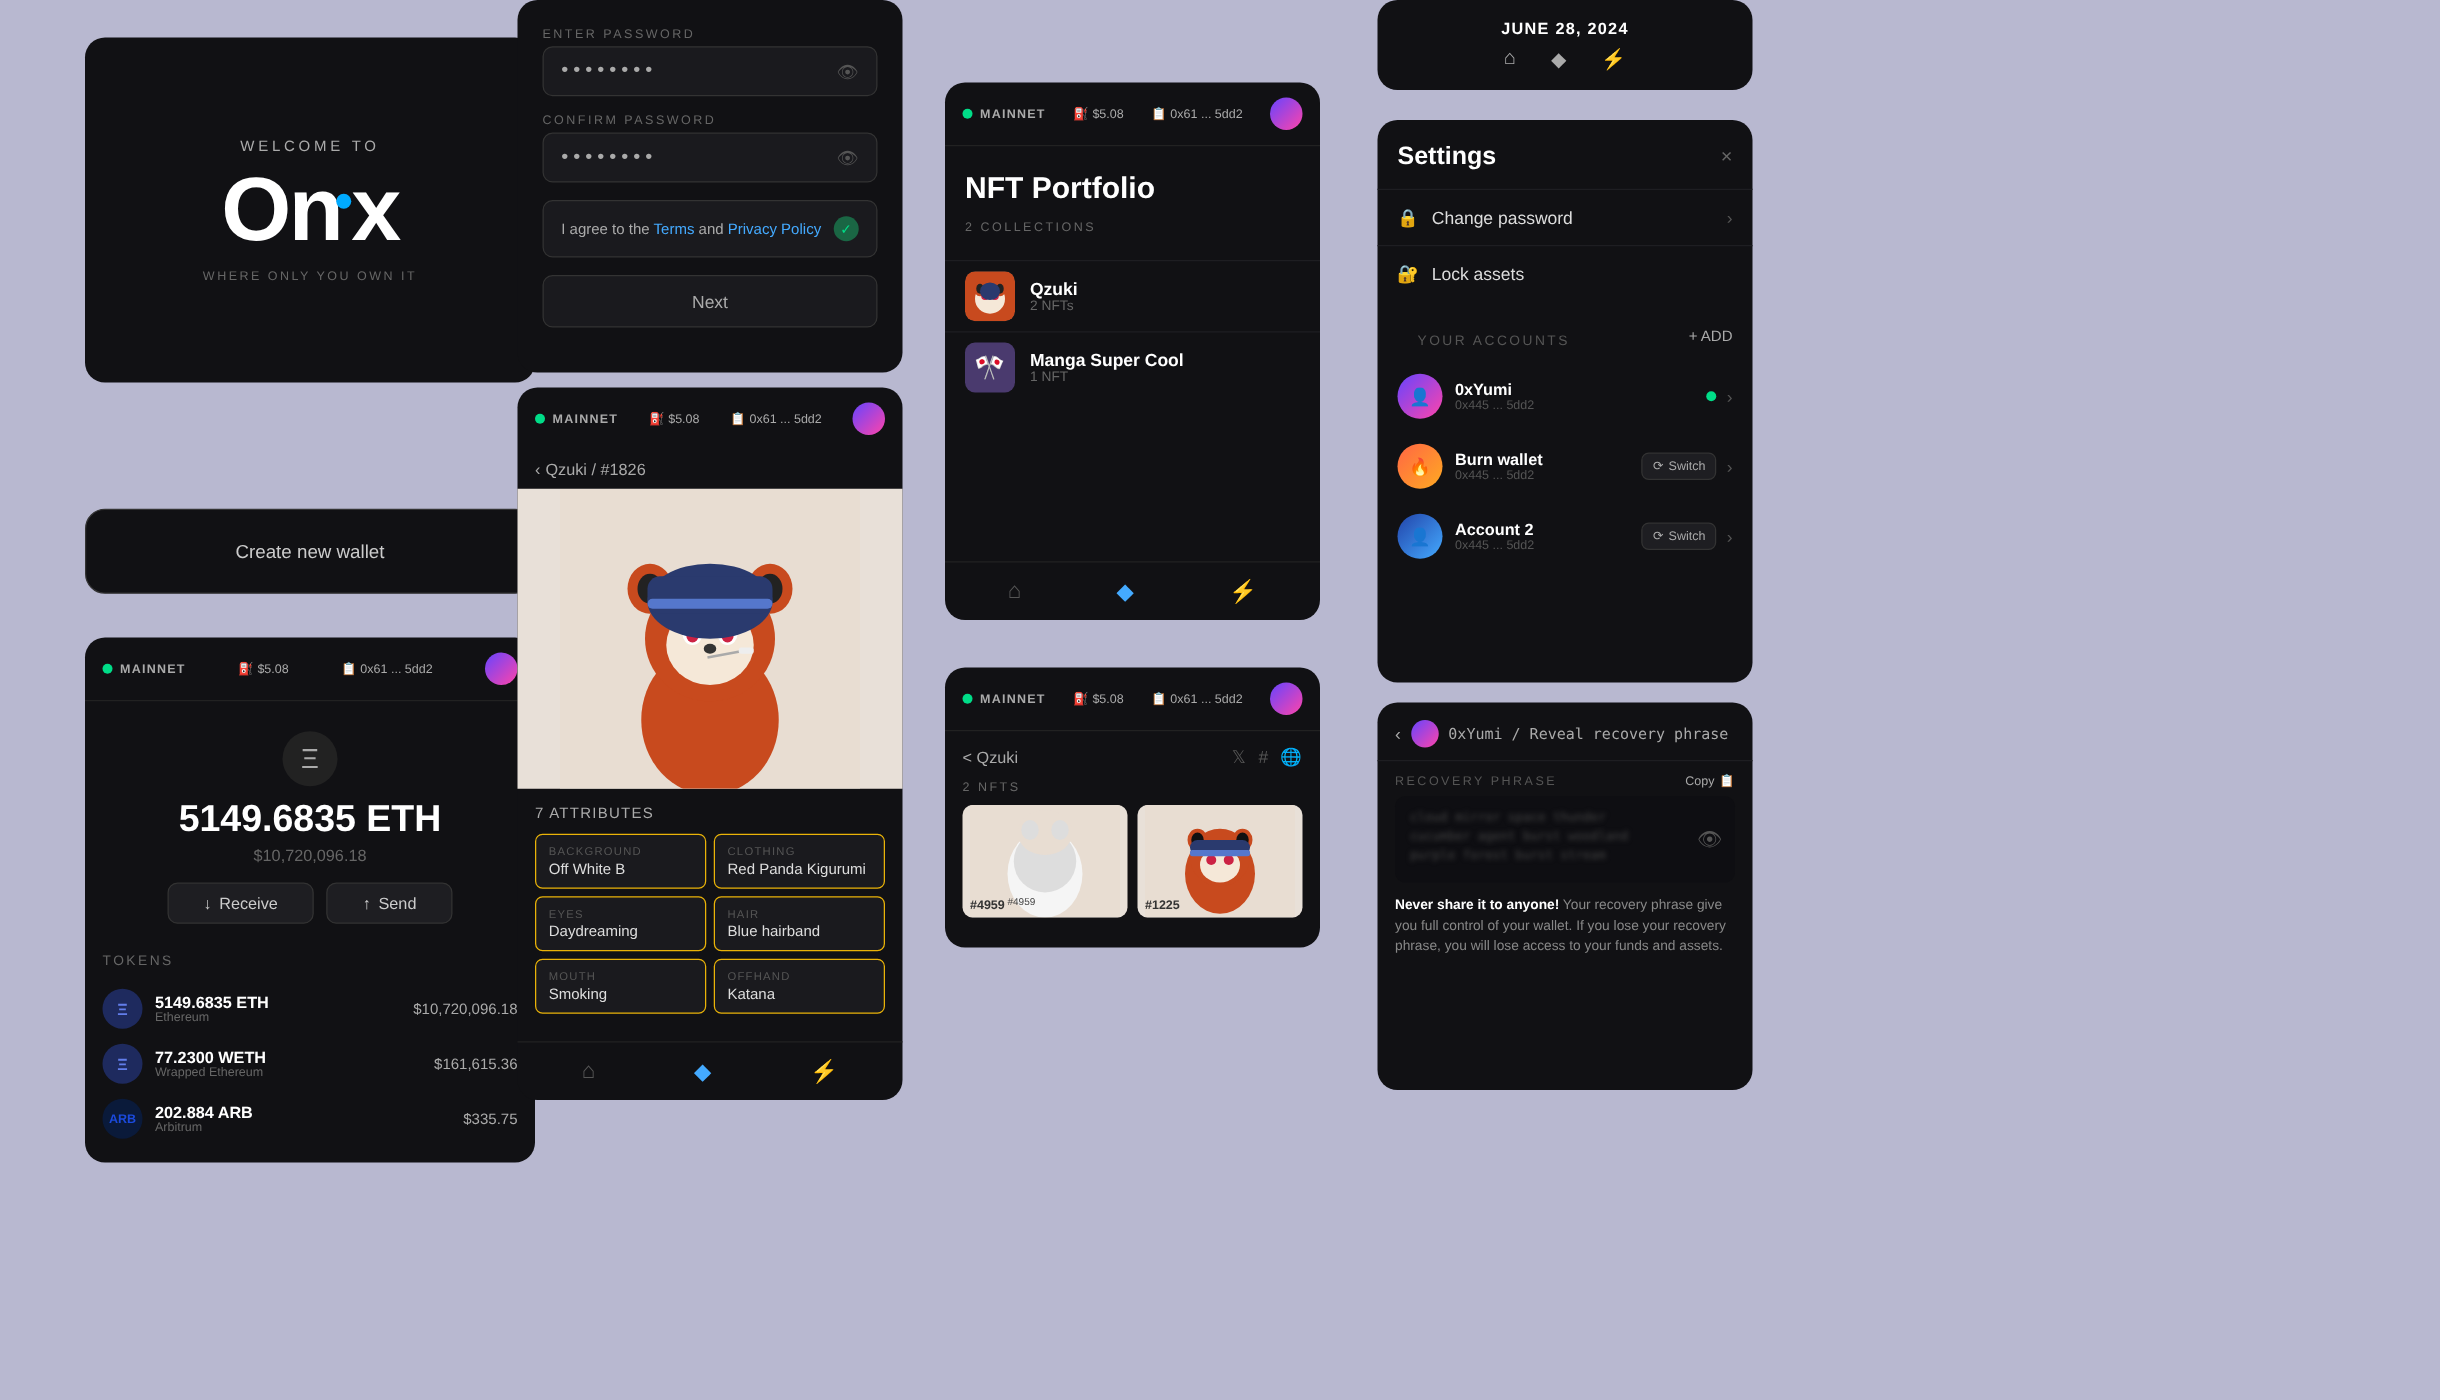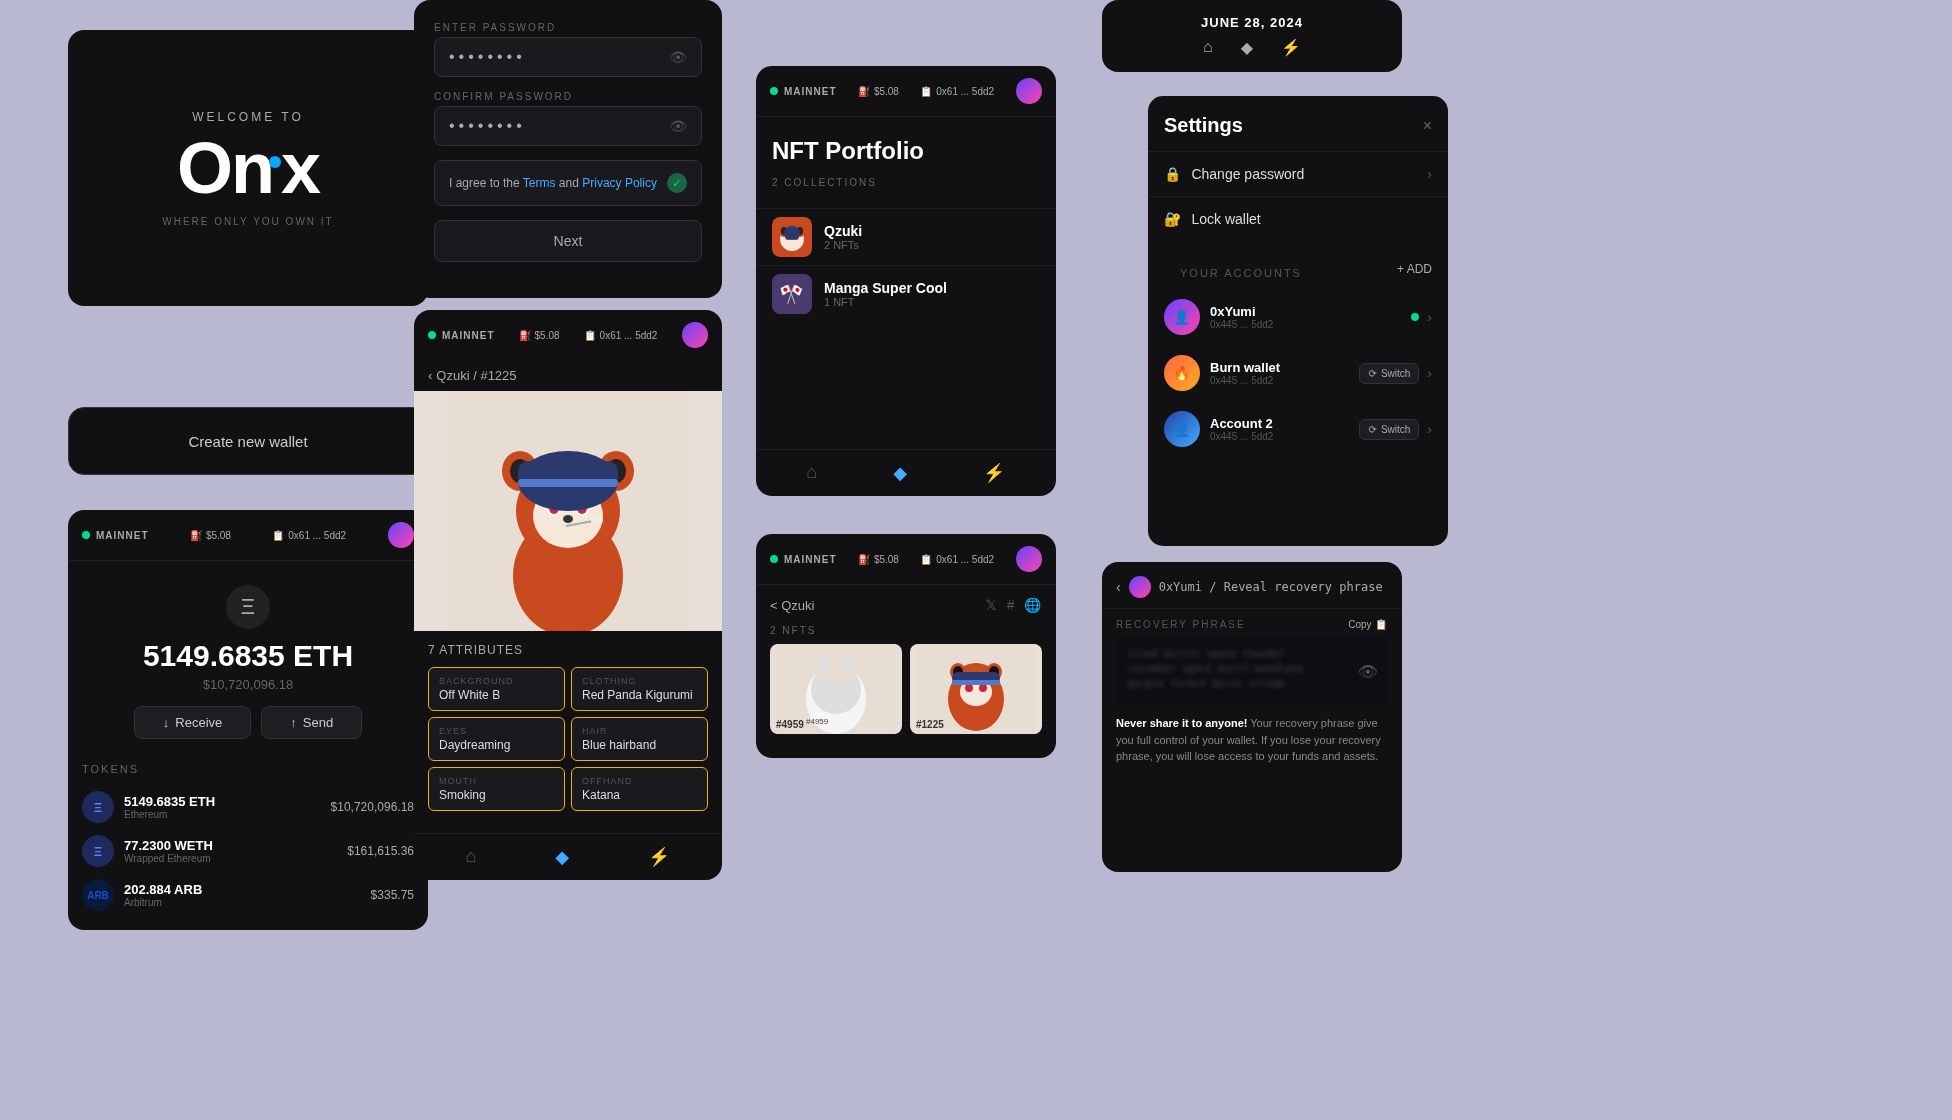--- a/index.html
+++ b/index.html
@@ -401,28 +401,27 @@
       position: absolute;
       bottom: 4px;
       left: 6px;
       font-size: 10px;
       color: #333;
       font-weight: 600;
     }
 
     
     .panel-settings {
-      left: 1148px;
+      left: 1102px;
       top: 96px;
       width: 300px;
       height: 450px;
       padding: 0;
       display: flex;
       flex-direction: column;
-      border-radius: 15px;
     }
     .settings-header {
       display: flex;
       align-items: center;
       justify-content: space-between;
       padding: 18px 16px 14px;
     }
     .settings-title { font-size: 20px; font-weight: 700; }
     .close-icon { font-size: 16px; color: #666; cursor: pointer; }
     .settings-item {
@@ -706,21 +705,21 @@
     <div class="addr-badge">
       <span>📋</span>
         <span>0x61 ... 5dd2</span>
     </div>
     <div class="avatar-circle"></div>
   </div>
 
   <div style="padding: 8px 14px;">
     <span class="back-label">
       <span>‹</span>
-      <span>Qzuki / #1225</span>
+      <span>Qzuki / #1826</span>
     </span>
   </div>
 
   <div class="nft-img-wrap">
     <svg width="240" height="240" viewBox="0 0 240 240" xmlns="http://www.w3.org/2000/svg">
 
       <rect width="240" height="240" fill="#e8ddd2"></rect>
 
       <ellipse cx="120" cy="185" rx="55" ry="60" fill="#c84a1e"></ellipse>
 
@@ -925,21 +924,21 @@
     <div class="settings-item-left">
       <span>🔒</span>
       <span>Change password</span>
     </div>
     <span class="settings-chevron">›</span>
   </div>
 
   <div class="settings-item">
     <div class="settings-item-left">
       <span>🔐</span>
-      <span>Lock wallet</span>
+      <span>Lock assets</span>
     </div>
   </div>
 
   <div class="accounts-header">
     <span class="settings-section-title">YOUR ACCOUNTS</span>
     <span class="add-btn">+ ADD</span>
   </div>
 
   <div class="account-row">
     <div class="account-left">

